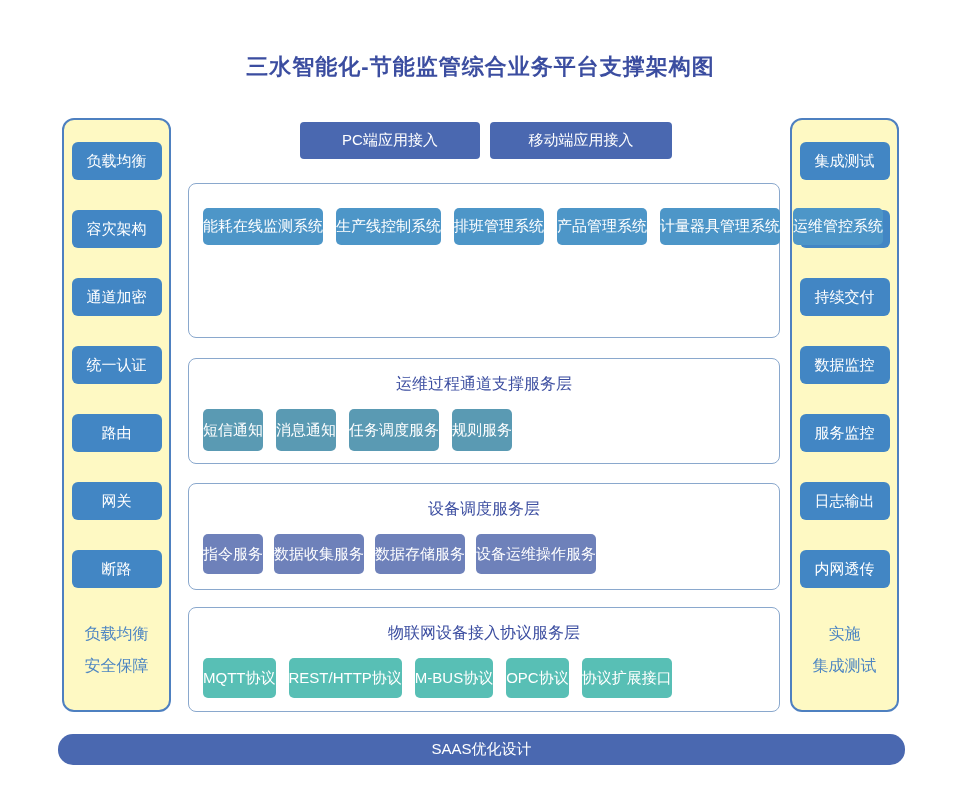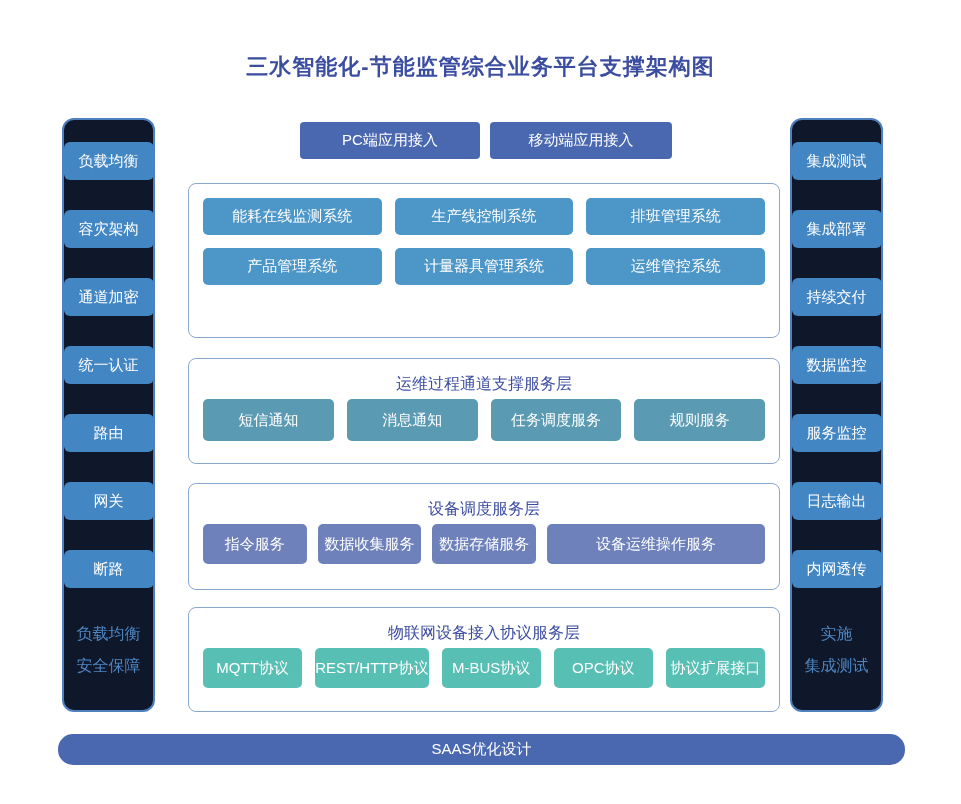--- a/index.html
+++ b/index.html
@@ -7,23 +7,23 @@
   .canvas{position:relative;width:961px;height:804px;background:#ffffff;overflow:hidden;}
 
   .page-title{
     position:absolute;top:52px;left:0;width:100%;
     text-align:center;font-size:22px;font-weight:bold;
     color:var(--navy,#3b4da0);letter-spacing:1px;
   }
 
   
   .side-panel{
-    position:absolute;top:118px;width:93px;height:594px;
+    position:absolute;top:118px;width:109px;height:594px;
     border:2px solid var(--panel-border,#4e80c0);border-radius:12px;
-    background:#0f172a;box-sizing:border-box;
+    background:#fef9c3;box-sizing:border-box;
     display:flex;flex-direction:column;align-items:center;
   }
   .side-panel.left{left:62px;}
   .side-panel.right{left:790px;}
   .side-items{display:flex;flex-direction:column;gap:30px;margin-top:22px;}
   .side-btn{
     width:90px;height:38px;border-radius:6px;
     background:var(--steel,#4286c4);color:#fff;font-size:15px;
     display:flex;align-items:center;justify-content:center;white-space:nowrap;
   }
@@ -51,21 +51,21 @@
   
   .layer{
     position:absolute;left:188px;width:592px;
     border:1.5px solid var(--section-border,#8aa8cd);border-radius:8px;
     background:#fff;box-sizing:border-box;padding:12px 14px 0 14px;
   }
   .layer-title{
     text-align:center;font-size:16px;color:var(--navy,#3b4da0);
     height:26px;line-height:26px;white-space:nowrap;
   }
-  .rows{display:flex;flex-direction:column;gap:13px;margin-top:2px;}
+  .rows{display:flex;flex-direction:row;gap:13px;margin-top:12px;}
   .chip-row{display:flex;gap:13px;}
   .chip{
     flex:1;height:40px;border-radius:5px;color:#fff;font-size:15px;
     display:flex;align-items:center;justify-content:center;white-space:nowrap;
   }
   .chip.wide{flex:2.1;}
   .layer-1{top:183px;height:155px;}
   .layer-1 .chip{height:37px;background:var(--c1,#4d96c8);}
   .layer-2{top:358px;height:106px;}
   .layer-2 .chip{height:42px;background:var(--c2,#5a9ab3);}

